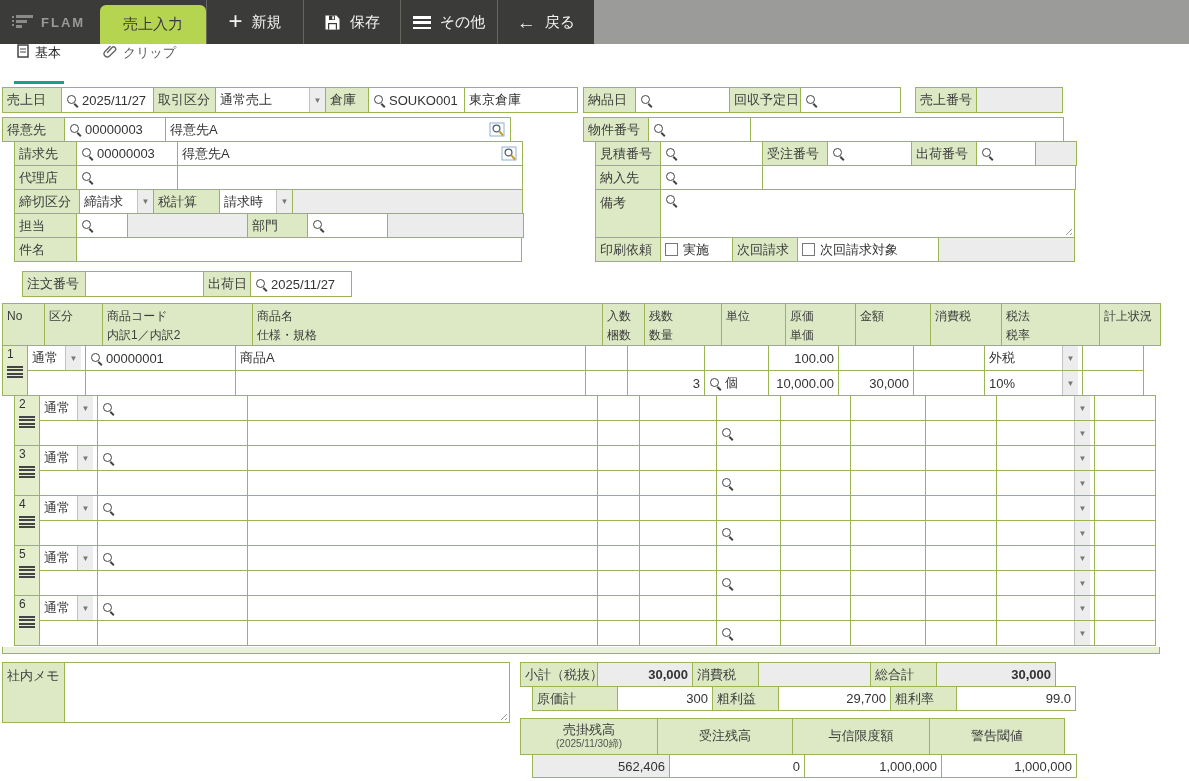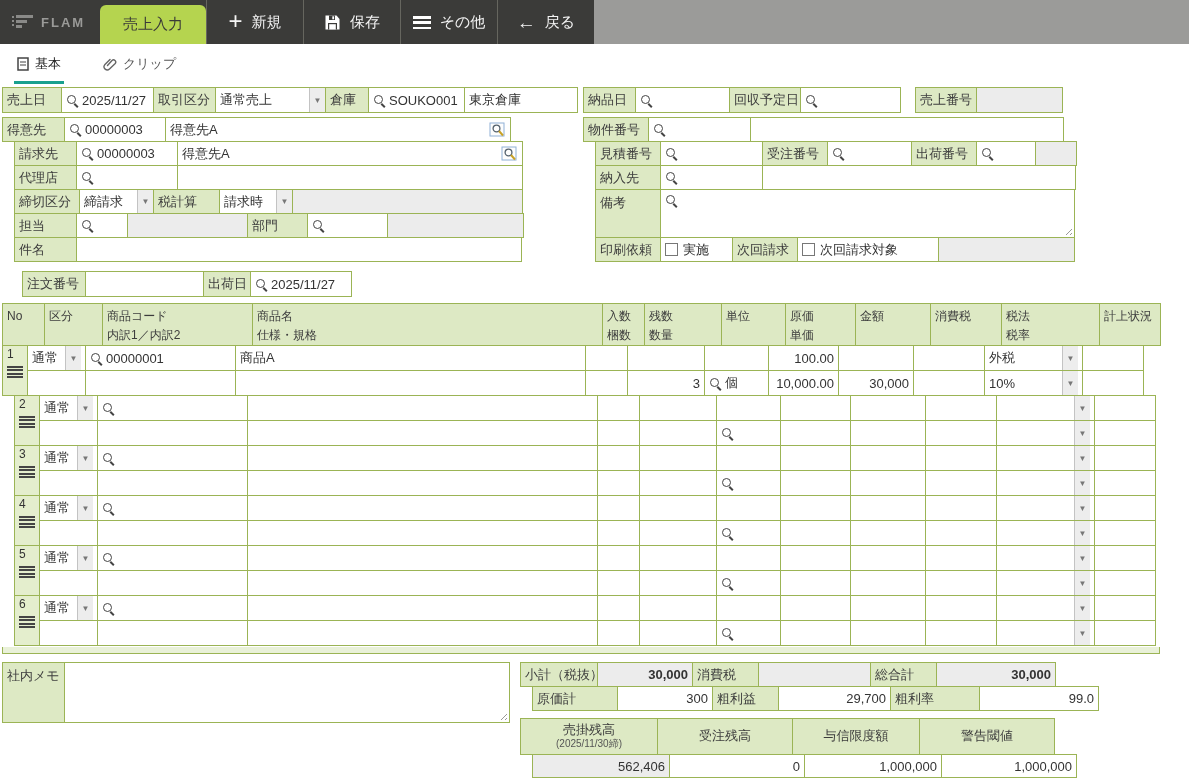--- a/index.html
+++ b/index.html
@@ -65,21 +65,21 @@
   display:flex;align-items:center;justify-content:center;font-size:15px;}
 .tbtn{width:97px;display:flex;align-items:center;justify-content:center;gap:9px;color:#f4f4f4;font-size:15px;border-left:1px solid #66665f;cursor:default;}
 .tbtn:last-of-type{border-right:1px solid #66665f;}
 .plus{font-size:24px;font-weight:300;line-height:1;margin-top:-2px;}
 .hamb{width:18px;height:13px;background:repeating-linear-gradient(to bottom,#fff 0 2.5px,transparent 2.5px 5.3px);}
 .backarrow{font-size:19px;line-height:1;}
 .toolbar-rest{flex:1;background:#9b9b99;}
 
 
 .tabbar{position:absolute;left:0;top:44px;width:1189px;height:40px;background:#fff;display:flex;align-items:stretch;padding-left:14px;gap:36px;}
-.ptab{display:flex;align-items:center;gap:6px;font-size:13px;position:relative;padding:0 3px;color:#555;}
+.ptab{display:flex;align-items:flex-start;gap:6px;font-size:13px;position:relative;padding:0 3px;color:#555;}
 .ptab.active{color:#222;}
 .ptab.active::after{content:"";position:absolute;left:0;right:0;bottom:0;height:3px;background:var(--tab-underline);}
 
 
 .hcell{flex:0 0 auto;height:43px;border:1px solid var(--border-green);background:var(--label-green);
   padding:3px 4px;font-size:12px;display:flex;flex-direction:column;line-height:1.55;color:#3c3c3c;overflow:hidden;white-space:nowrap;}
 .colpair{display:flex;flex-direction:column;flex:0 0 auto;}
 .subcell{height:26px;border:1px solid var(--border-green);display:flex;align-items:center;padding:0 4px;background:#fff;overflow:hidden;white-space:nowrap;}
 .subcell + .subcell{margin-top:-1px;}
 .nocell{flex:0 0 auto;height:51px;border:1px solid var(--border-green);background:#e4eecd;display:flex;flex-direction:column;padding:1px 4px;}
@@ -842,35 +842,35 @@
     <div class="cell lab" style="width:67px">消費税</div>
     <div class="cell ro num" style="width:113px"></div>
     <div class="cell lab" style="width:67px">総合計</div>
     <div class="cell ro num b" style="width:120px">30,000</div>
   </div>
   <div class="frow">
     <div class="cell lab" style="width:86px">原価計</div>
     <div class="cell num" style="width:96px">300</div>
     <div class="cell lab" style="width:67px">粗利益</div>
     <div class="cell num" style="width:113px">29,700</div>
-    <div class="cell lab" style="width:90px">粗利率</div>
+    <div class="cell lab" style="width:67px">粗利率</div>
     <div class="cell num" style="width:120px">99.0</div>
   </div>
 </div>
 
 <div class="abs stack" style="left:520px;top:718px;">
   <div class="frow">
     <div class="hc" style="width:138px">
       <span>売掛残高</span>
         <span class="small">(2025/11/30締)</span>
     </div>
     <div class="hc" style="width:136px">
         <span>受注残高</span>
       </div>
-    <div class="hc" style="width:128px">
+    <div class="hc" style="width:138px">
         <span>与信限度額</span>
       </div>
     <div class="hc" style="width:136px">
         <span>警告閾値</span>
       </div>
   </div>
   <div class="frow">
     <div class="cell ro num h24" style="width:138px">562,406</div>
     <div class="cell num h24" style="width:136px">0</div>
     <div class="cell num h24" style="width:138px">1,000,000</div>

